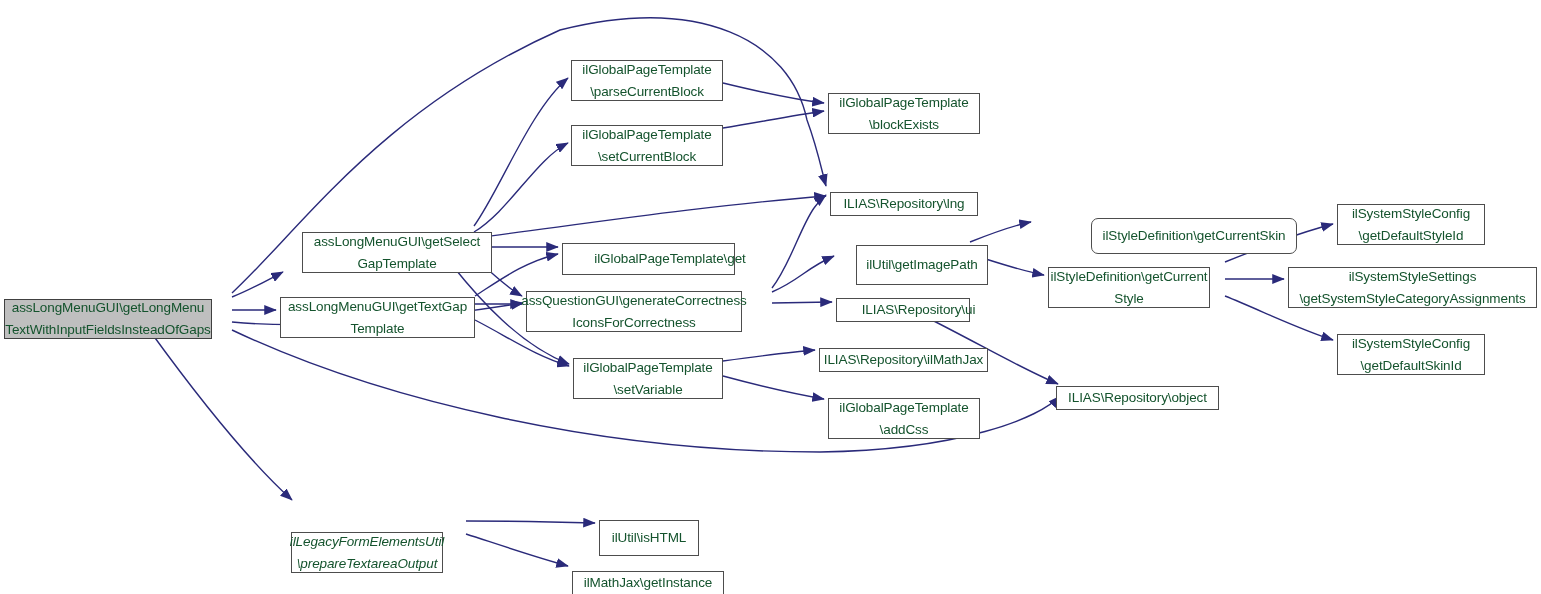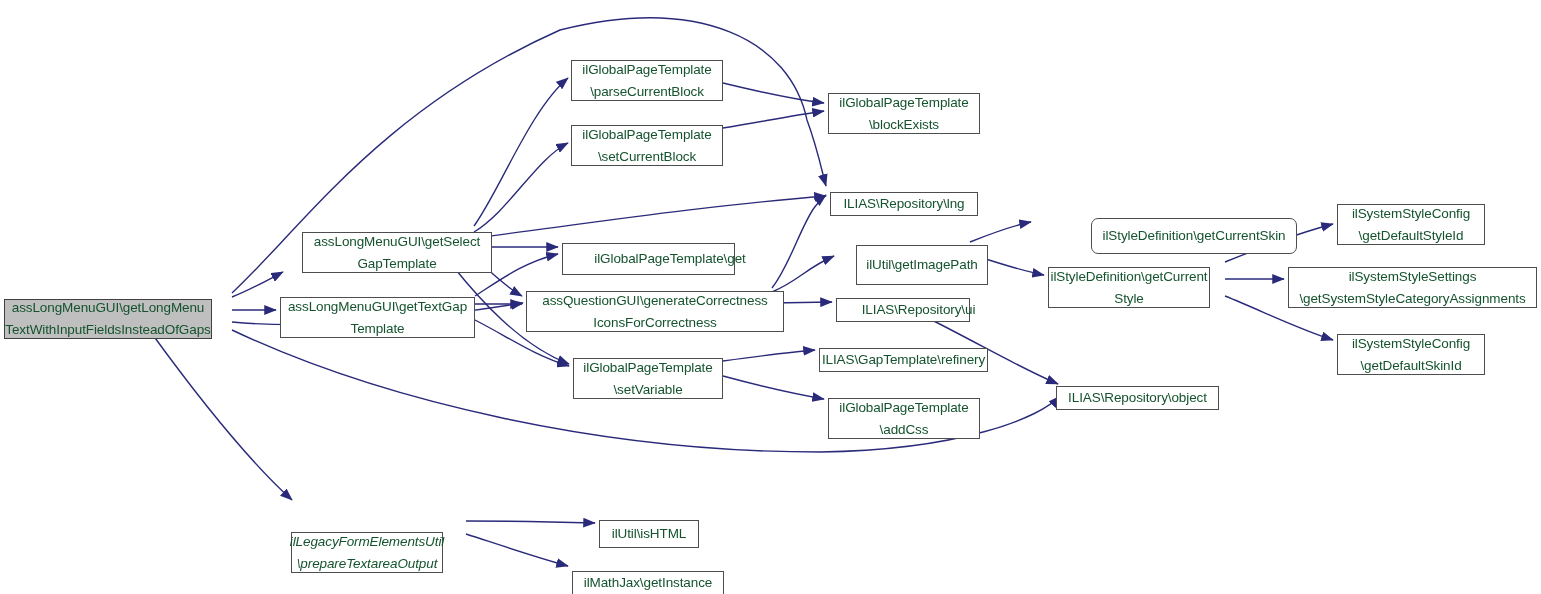--- a/index.html
+++ b/index.html
@@ -88,38 +88,38 @@
       <div class="node" style="left: 280px; top: 289px; width: 195px; height: 41px;"><span class="node-label">assLongMenuGUI\getTextGap
 Template</span></div>
       <div class="node" style="left: 571px; top: 52px; width: 152px; height: 41px;"><span class="node-label">ilGlobalPageTemplate
 \parseCurrentBlock</span></div>
       <div class="node" style="left: 571px; top: 117px; width: 152px; height: 41px;"><span class="node-label">ilGlobalPageTemplate
 \setCurrentBlock</span></div>
       <div class="node" style="left: 828px; top: 85px; width: 152px; height: 41px;"><span class="node-label">ilGlobalPageTemplate
 \blockExists</span></div>
       <div class="node" style="left: 830px; top: 184px; width: 148px; height: 24px;"><span class="node-label">ILIAS\Repository\lng</span></div>
       <div class="node" style="left: 562px; top: 235px; width: 173px; height: 32px; padding-left: 43px;"><span class="node-label">ilGlobalPageTemplate\get</span></div>
-      <div class="node" style="left: 526px; top: 283px; width: 258px; height: 41px;"><span class="node-label">assQuestionGUI\generateCorrectness
+      <div class="node" style="left: 526px; top: 283px; width: 216px; height: 41px;"><span class="node-label">assQuestionGUI\generateCorrectness
 IconsForCorrectness</span></div>
       <div class="node" style="left: 573px; top: 350px; width: 150px; height: 41px;"><span class="node-label">ilGlobalPageTemplate
 \setVariable</span></div>
       <div class="node" style="left: 856px; top: 237px; width: 132px; height: 40px;"><span class="node-label">ilUtil\getImagePath</span></div>
       <div class="node" style="left: 836px; top: 290px; width: 134px; height: 24px; padding-left: 31px;"><span class="node-label">ILIAS\Repository\ui</span></div>
-      <div class="node" style="left: 819px; top: 340px; width: 169px; height: 24px;"><span class="node-label">ILIAS\GapTemplate\refinery</span></div>
+      <div class="node" style="left: 819px; top: 340px; width: 169px; height: 24px;"><span class="node-label">ILIAS\Repository\ilMathJax</span></div>
       <div class="node" style="left: 828px; top: 390px; width: 152px; height: 41px;"><span class="node-label">ilGlobalPageTemplate
 \addCss</span></div>
       <div class="node" style="left: 1056px; top: 378px; width: 163px; height: 24px;"><span class="node-label">ILIAS\Repository\object</span></div>
       <div class="node" style="left: 1091px; top: 210px; width: 206px; height: 36px; border-radius: 7px;"><span class="node-label">ilStyleDefinition\getCurrentSkin</span></div>
       <div class="node" style="left: 1048px; top: 259px; width: 162px; height: 41px;"><span class="node-label">ilStyleDefinition\getCurrent
 Style</span></div>
       <div class="node" style="left: 1337px; top: 196px; width: 148px; height: 41px;"><span class="node-label">ilSystemStyleConfig
 \getDefaultStyleId</span></div>
       <div class="node" style="left: 1288px; top: 259px; width: 249px; height: 41px;"><span class="node-label">ilSystemStyleSettings
 \getSystemStyleCategoryAssignments</span></div>
       <div class="node" style="left: 1337px; top: 326px; width: 148px; height: 41px;"><span class="node-label">ilSystemStyleConfig
 \getDefaultSkinId</span></div>
       <div class="node" style="left: 291px; top: 524px; width: 152px; height: 41px; font-style: italic;"><span class="node-label">ilLegacyFormElementsUtil
 \prepareTextareaOutput</span></div>
-      <div class="node" style="left: 599px; top: 512px; width: 100px; height: 28px;"><span class="node-label">ilUtil\isHTML</span></div>
+      <div class="node" style="left: 599px; top: 512px; width: 100px; height: 36px;"><span class="node-label">ilUtil\isHTML</span></div>
       <div class="node" style="left: 572px; top: 563px; width: 152px; height: 24px;"><span class="node-label">ilMathJax\getInstance</span></div>
     </div>
 
 </div>
 
 </body></html>

